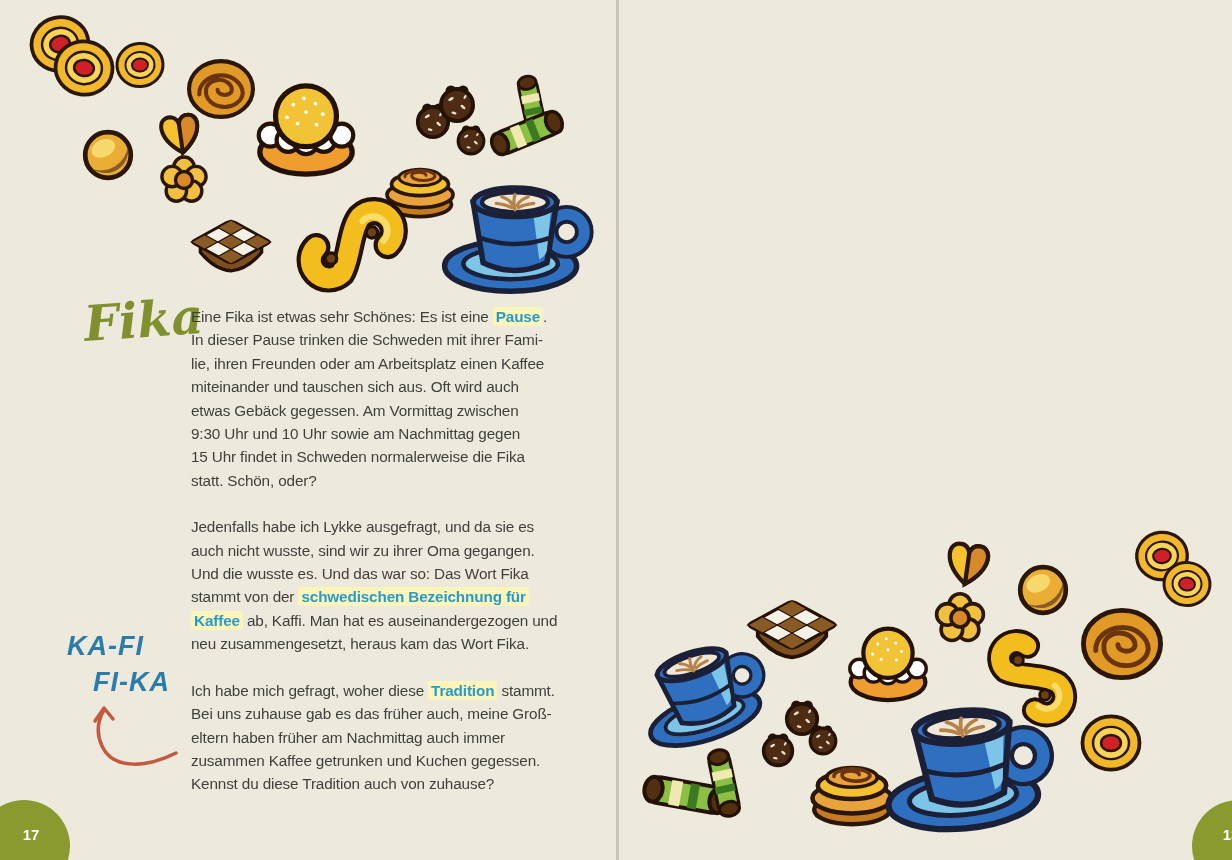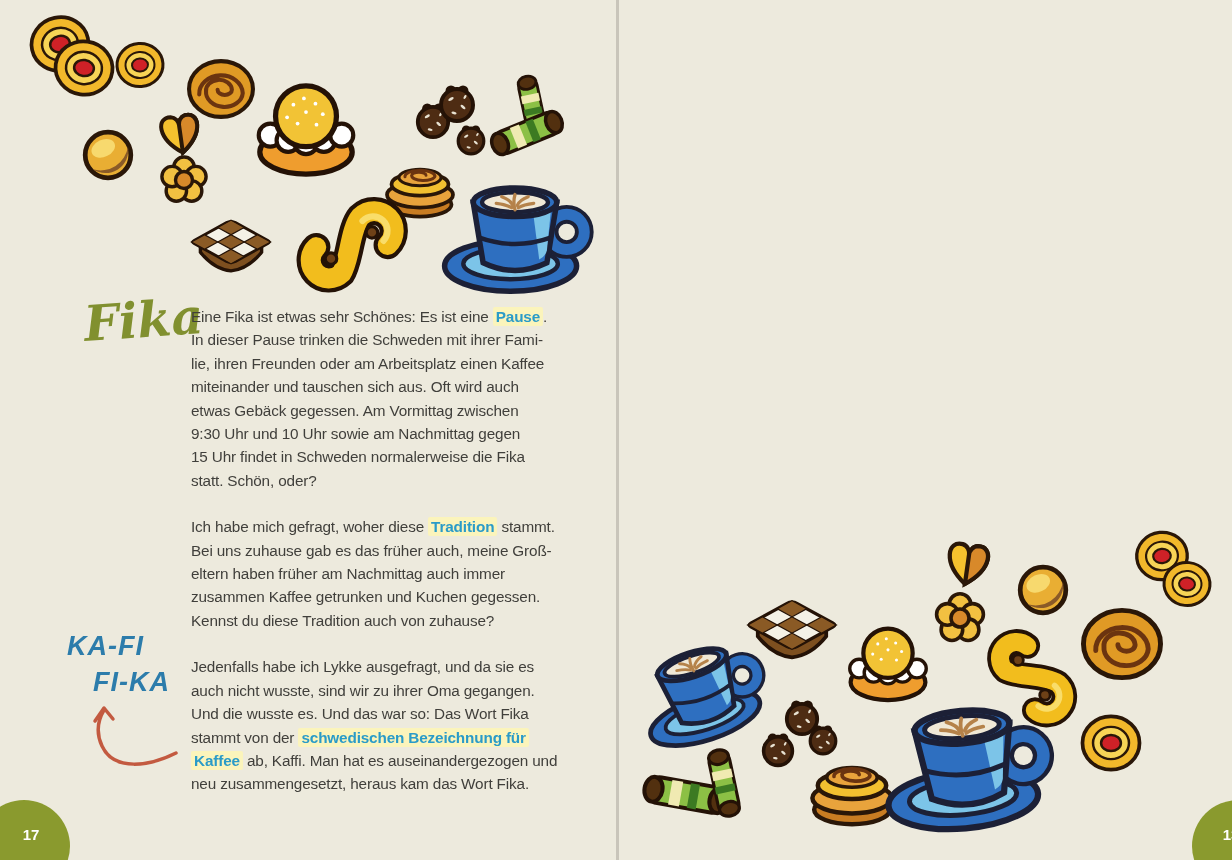--- a/index.html
+++ b/index.html
@@ -244,31 +244,31 @@
 
   <div class="text-block tb-left">
     <p class="para"><span>Eine Fika ist etwas sehr Schönes: Es ist eine </span><span class="hl">Pause</span><span>.
 In dieser Pause trinken die Schweden mit ihrer Fami-
 lie, ihren Freunden oder am Arbeitsplatz einen Kaffee
 miteinander und tauschen sich aus. Oft wird auch
 etwas Gebäck gegessen. Am Vormittag zwischen
 9:30 Uhr und 10 Uhr sowie am Nachmittag gegen
 15 Uhr findet in Schweden normalerweise die Fika
 statt. Schön, oder?</span></p>
-    <p class="para"><span>Ich habe mich gefragt, woher diese </span><span class="hl">Tradition</span><span> stammt.
-Bei uns zuhause gab es das früher auch, meine Groß-
-eltern haben früher am Nachmittag auch immer
-zusammen Kaffee getrunken und Kuchen gegessen.
-Kennst du diese Tradition auch von zuhause?</span></p>
     <p class="para"><span>Jedenfalls habe ich Lykke ausgefragt, und da sie es
 auch nicht wusste, sind wir zu ihrer Oma gegangen.
 Und die wusste es. Und das war so: Das Wort Fika
 stammt von der </span><span class="hl">schwedischen Bezeichnung für
 Kaffee</span><span> ab, Kaffi. Man hat es auseinandergezogen und
 neu zusammengesetzt, heraus kam das Wort Fika.</span></p>
+    <p class="para"><span>Ich habe mich gefragt, woher diese </span><span class="hl">Tradition</span><span> stammt.
+Bei uns zuhause gab es das früher auch, meine Groß-
+eltern haben früher am Nachmittag auch immer
+zusammen Kaffee getrunken und Kuchen gegessen.
+Kennst du diese Tradition auch von zuhause?</span></p>
   </div>
 
   <div class="margin-note-left">
     <div>KA-FI</div>
     <div class="line2">FI-KA</div>
   </div>
 
   <div class="page-badge badge-left">
     <span>17</span>
   </div>

